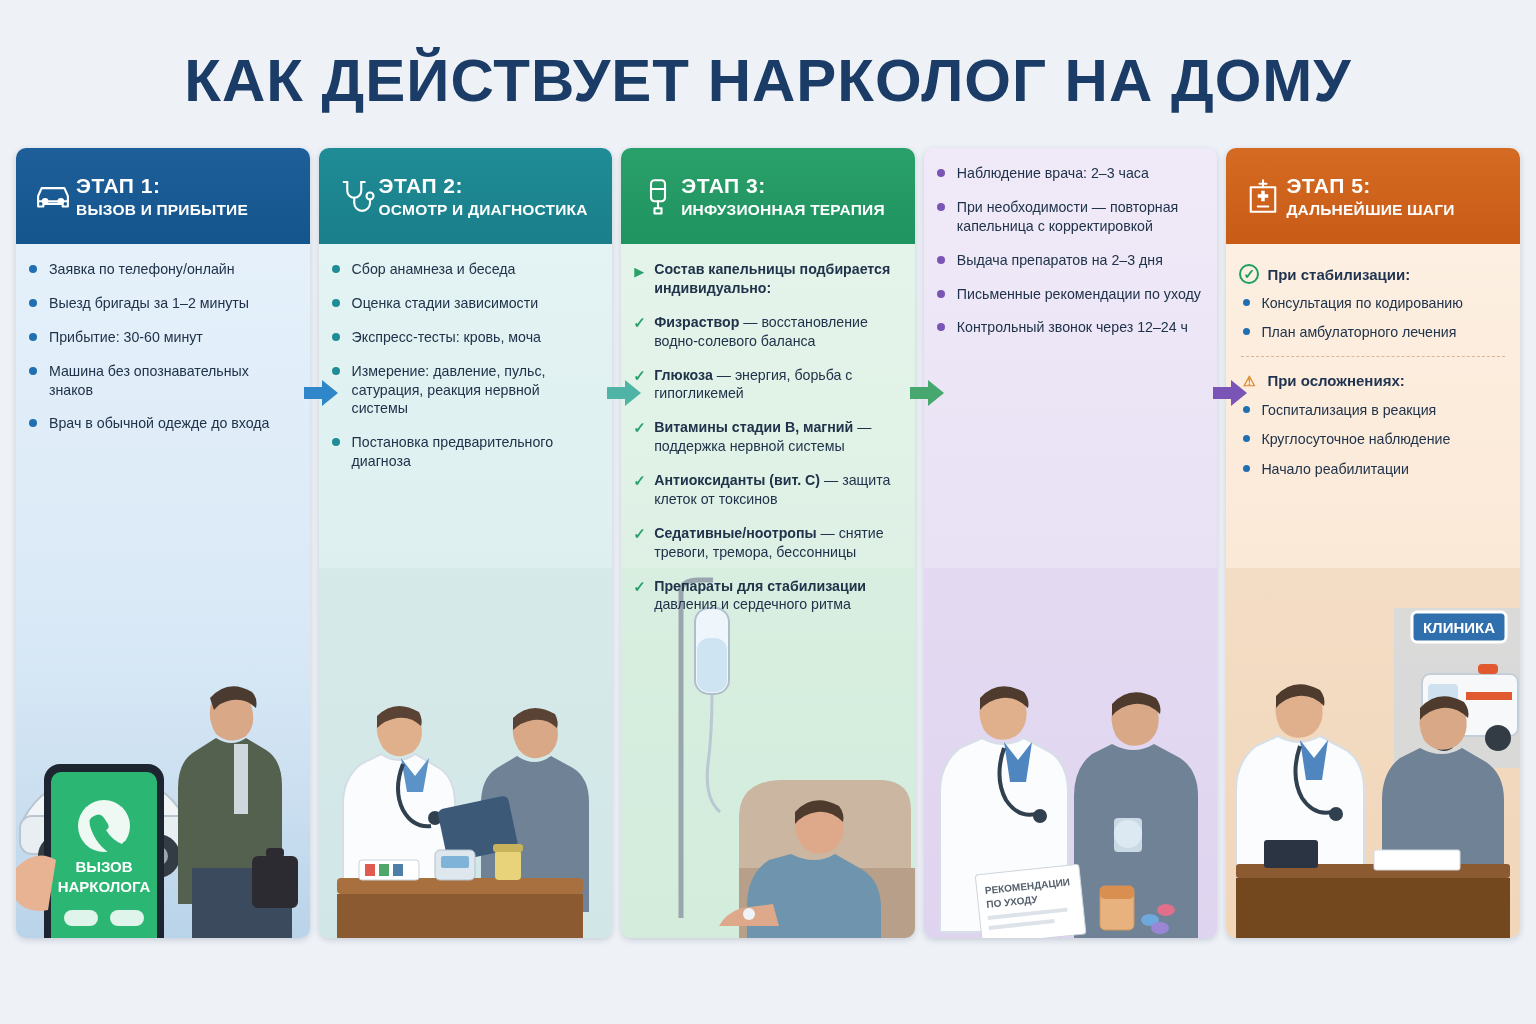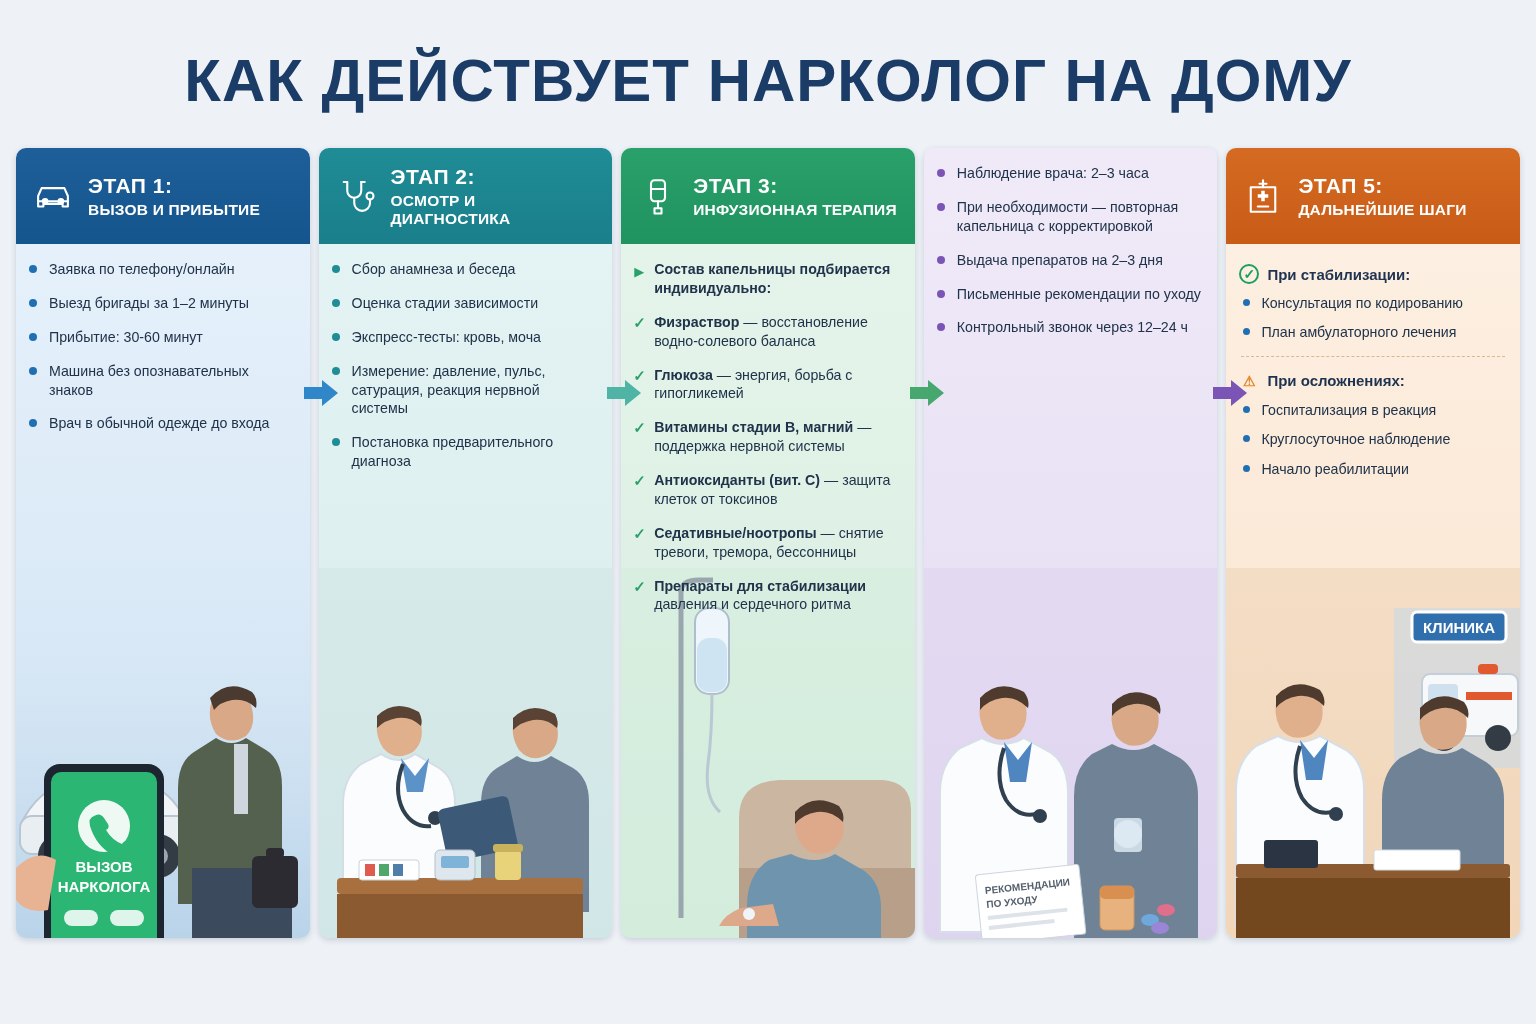--- a/index.html
+++ b/index.html
@@ -29,21 +29,20 @@
     overflow:hidden;
     box-shadow:0 2px 6px rgba(20,40,70,.18);
     display:flex;flex-direction:column;
   }
   .col-head{
     height:96px;
     display:flex;align-items:center;
     padding:0 14px;
     box-sizing:border-box;
     color:#fff;
-    gap:12px;
   }
   .head-icon{
     width:46px;height:46px;flex:0 0 46px;
     display:flex;align-items:center;justify-content:center;
   }
   .head-icon svg{width:42px;height:42px;}
   .head-text{display:flex;flex-direction:column;line-height:1.15;}
   .stage-num{font-size:21px;font-weight:bold;letter-spacing:.5px;}
   .stage-name{font-size:15.5px;font-weight:bold;letter-spacing:.2px;margin-top:3px;}
   .col-body{
@@ -102,21 +101,21 @@
   }
   .arrow{
     position:absolute;top:380px;width:34px;height:26px;z-index:30;
   }
   .arrow svg{width:100%;height:100%;}
 
   
   .c1{background:linear-gradient(180deg,#e8f2fb 0%,#dbeaf7 55%,#cfe2f3 100%);}
   .c1 .col-head{background:linear-gradient(180deg,#1f5f99 0%,#15558e 100%);}
   .c2{background:linear-gradient(180deg,#e6f4f4 0%,#dcefef 60%,#d3e9ea 100%);}
-  .c2 .col-head{background:linear-gradient(180deg,#1f8c96 0%,#1a7f8a 100%);justify-content:center;}
+  .c2 .col-head{background:linear-gradient(180deg,#1f8c96 0%,#1a7f8a 100%);}
   .c3{background:linear-gradient(180deg,#e7f5ec 0%,#ddf0e4 60%,#d2ecdb 100%);}
   .c3 .col-head{background:linear-gradient(180deg,#2aa06a 0%,#1f9360 100%);}
   .c4{background:linear-gradient(180deg,#f0eaf8 0%,#e8e0f4 60%,#e0d6f0 100%);}
   .c4 .col-head{background:linear-gradient(180deg,#7a55b5 0%,#6c48a9 100%);}
   .c5{background:linear-gradient(180deg,#fdf1e4 0%,#fbe8d6 60%,#f7dcc4 100%);}
   .c5 .col-head{background:linear-gradient(180deg,#d56a22 0%,#c85c17 100%);}
 </style>
 </head>
 <body>
 

